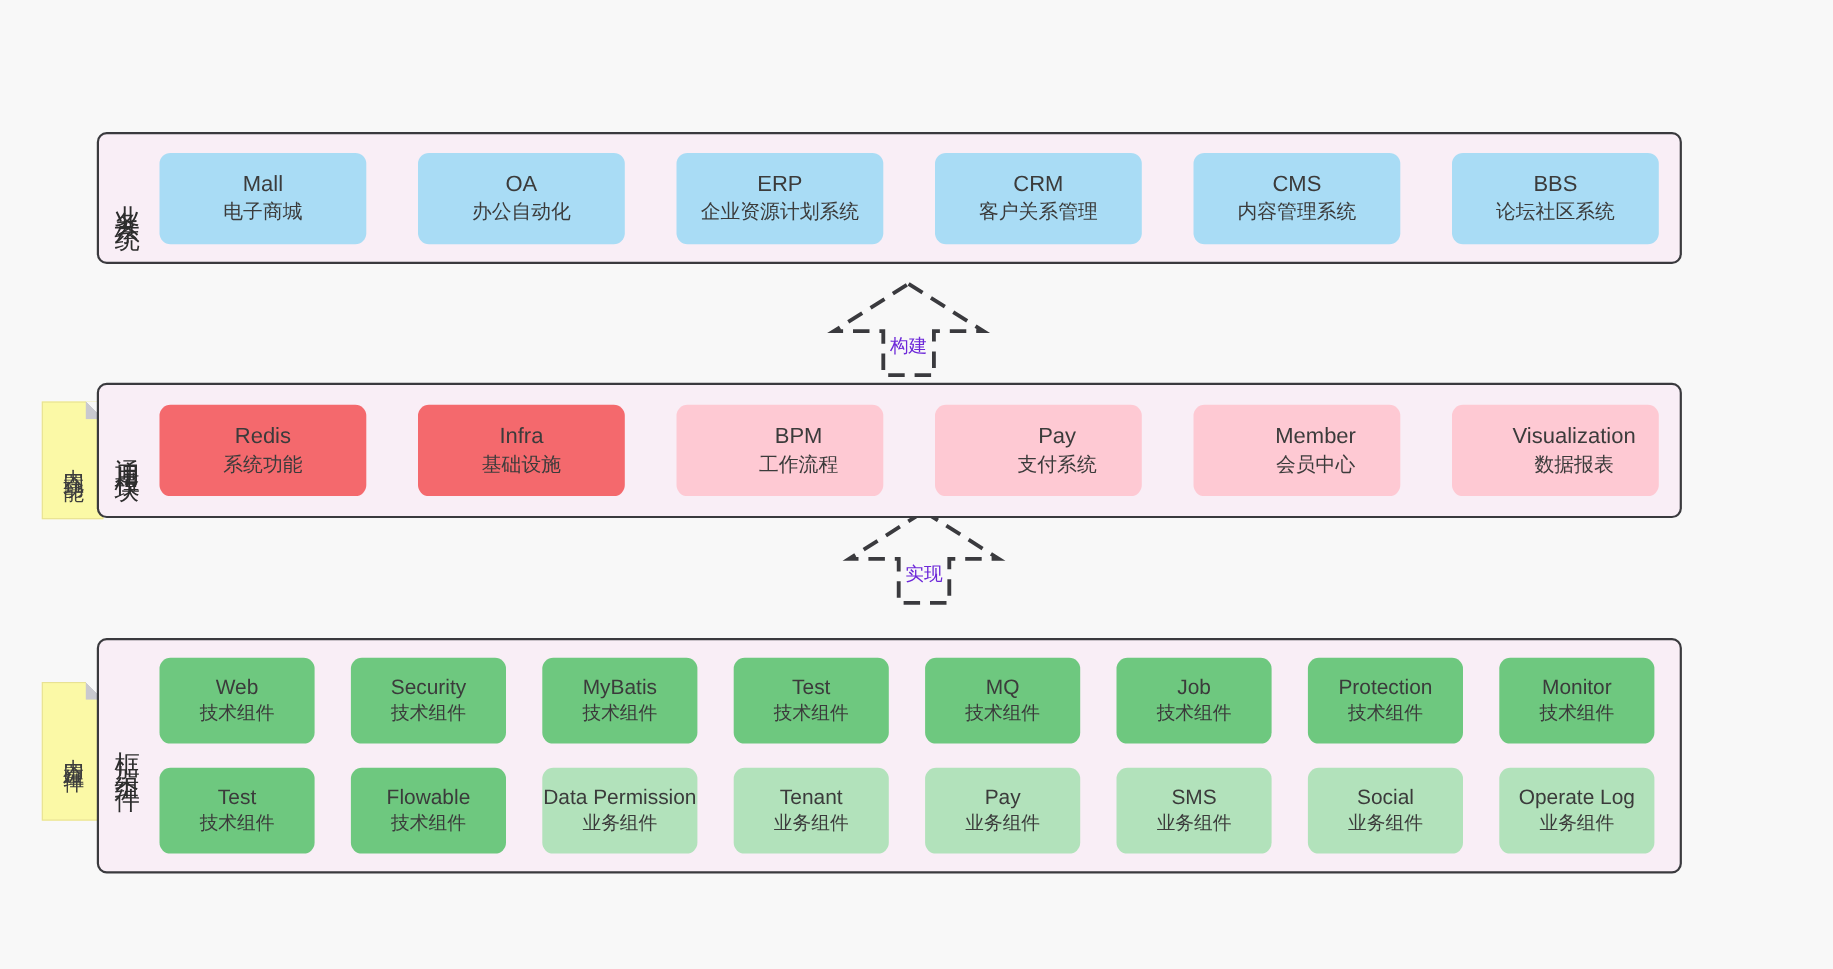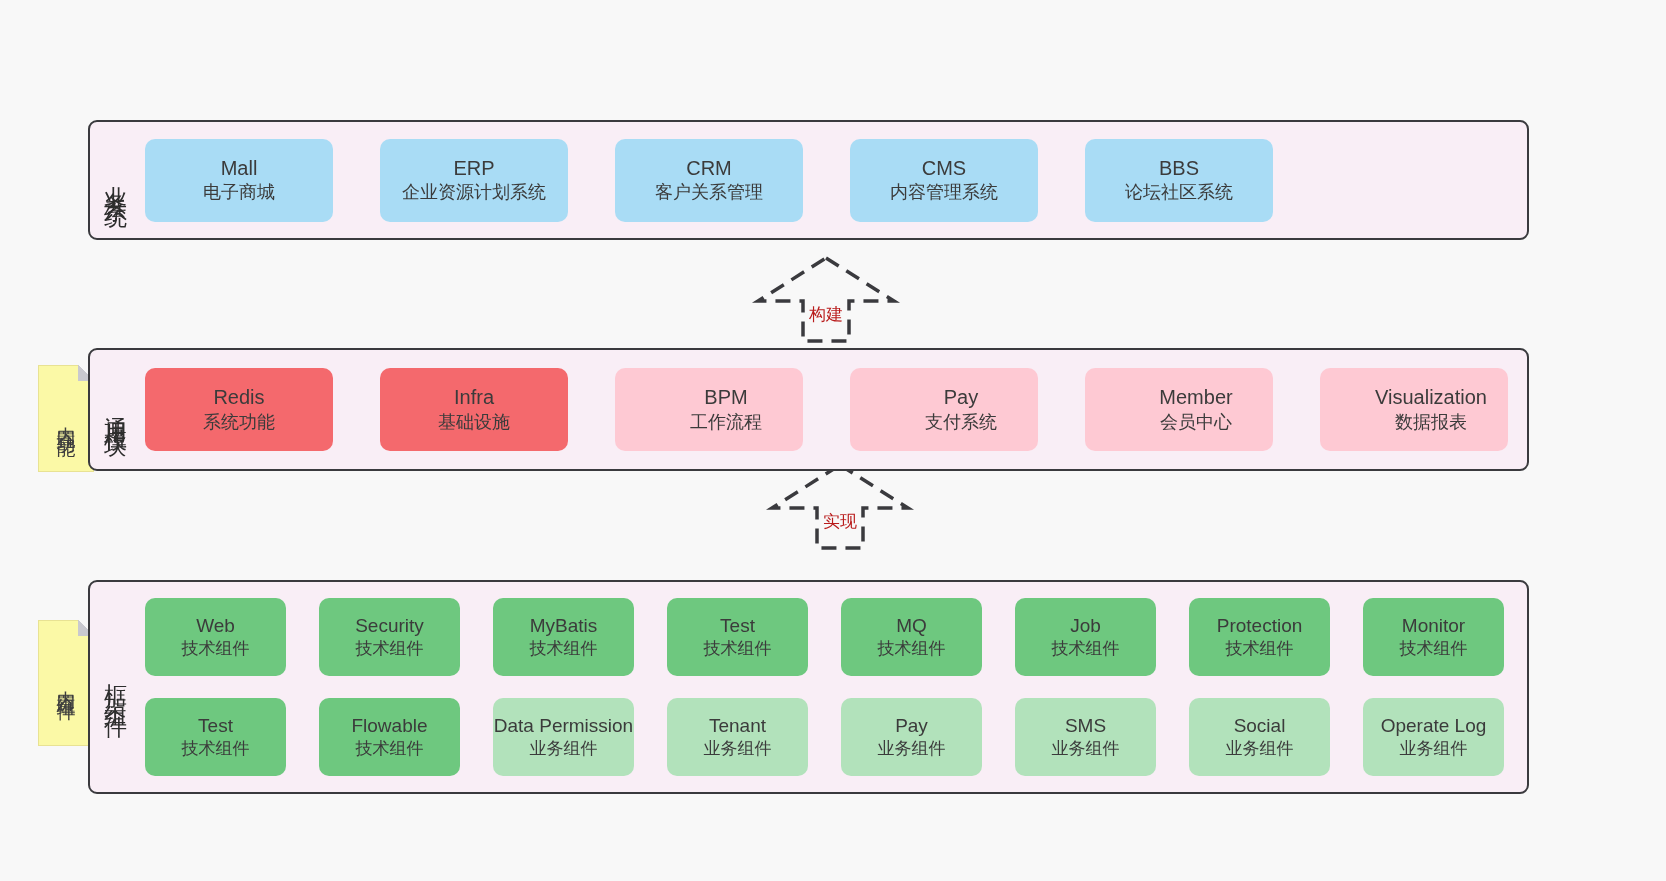--- a/index.html
+++ b/index.html
@@ -72,33 +72,37 @@
     writing-mode:vertical-rl; text-orientation:upright;
     font-size:19px; letter-spacing:4px; color:#3d3d3d; white-space:nowrap;
   }
   .arrow{position:absolute; width:150px; height:92px; z-index:1;}
   .arrow-build{left:751px; top:253px;}
   .arrow-implement{left:765px; top:460px;}
   .arrow svg{display:block; width:150px; height:92px;}
   .arrow-label{
     position:absolute; left:50%; top:49px; transform:translateX(-50%);
     background:var(--page-bg); padding:1px 3px;
-    font-size:17px; color:#b91c1c; white-space:nowrap;
+    font-size:17px; color:#6d28d9; white-space:nowrap;
   }
 </style>
 </head>
 <body>
 
 <div class="section sec-business">
   <div class="v-label">业务系统</div>
   <div class="box-rows">
       <div class="box-row">
         <div class="box v-blue">
           <div class="box-title">Mall</div>
           <div class="box-subtitle">电子商城</div>
+        </div>
+        <div class="box v-blue">
+          <div class="box-title">OA</div>
+          <div class="box-subtitle">办公自动化</div>
         </div>
         <div class="box v-blue">
           <div class="box-title">ERP</div>
           <div class="box-subtitle">企业资源计划系统</div>
         </div>
         <div class="box v-blue">
           <div class="box-title">CRM</div>
           <div class="box-subtitle">客户关系管理</div>
         </div>
         <div class="box v-blue">

